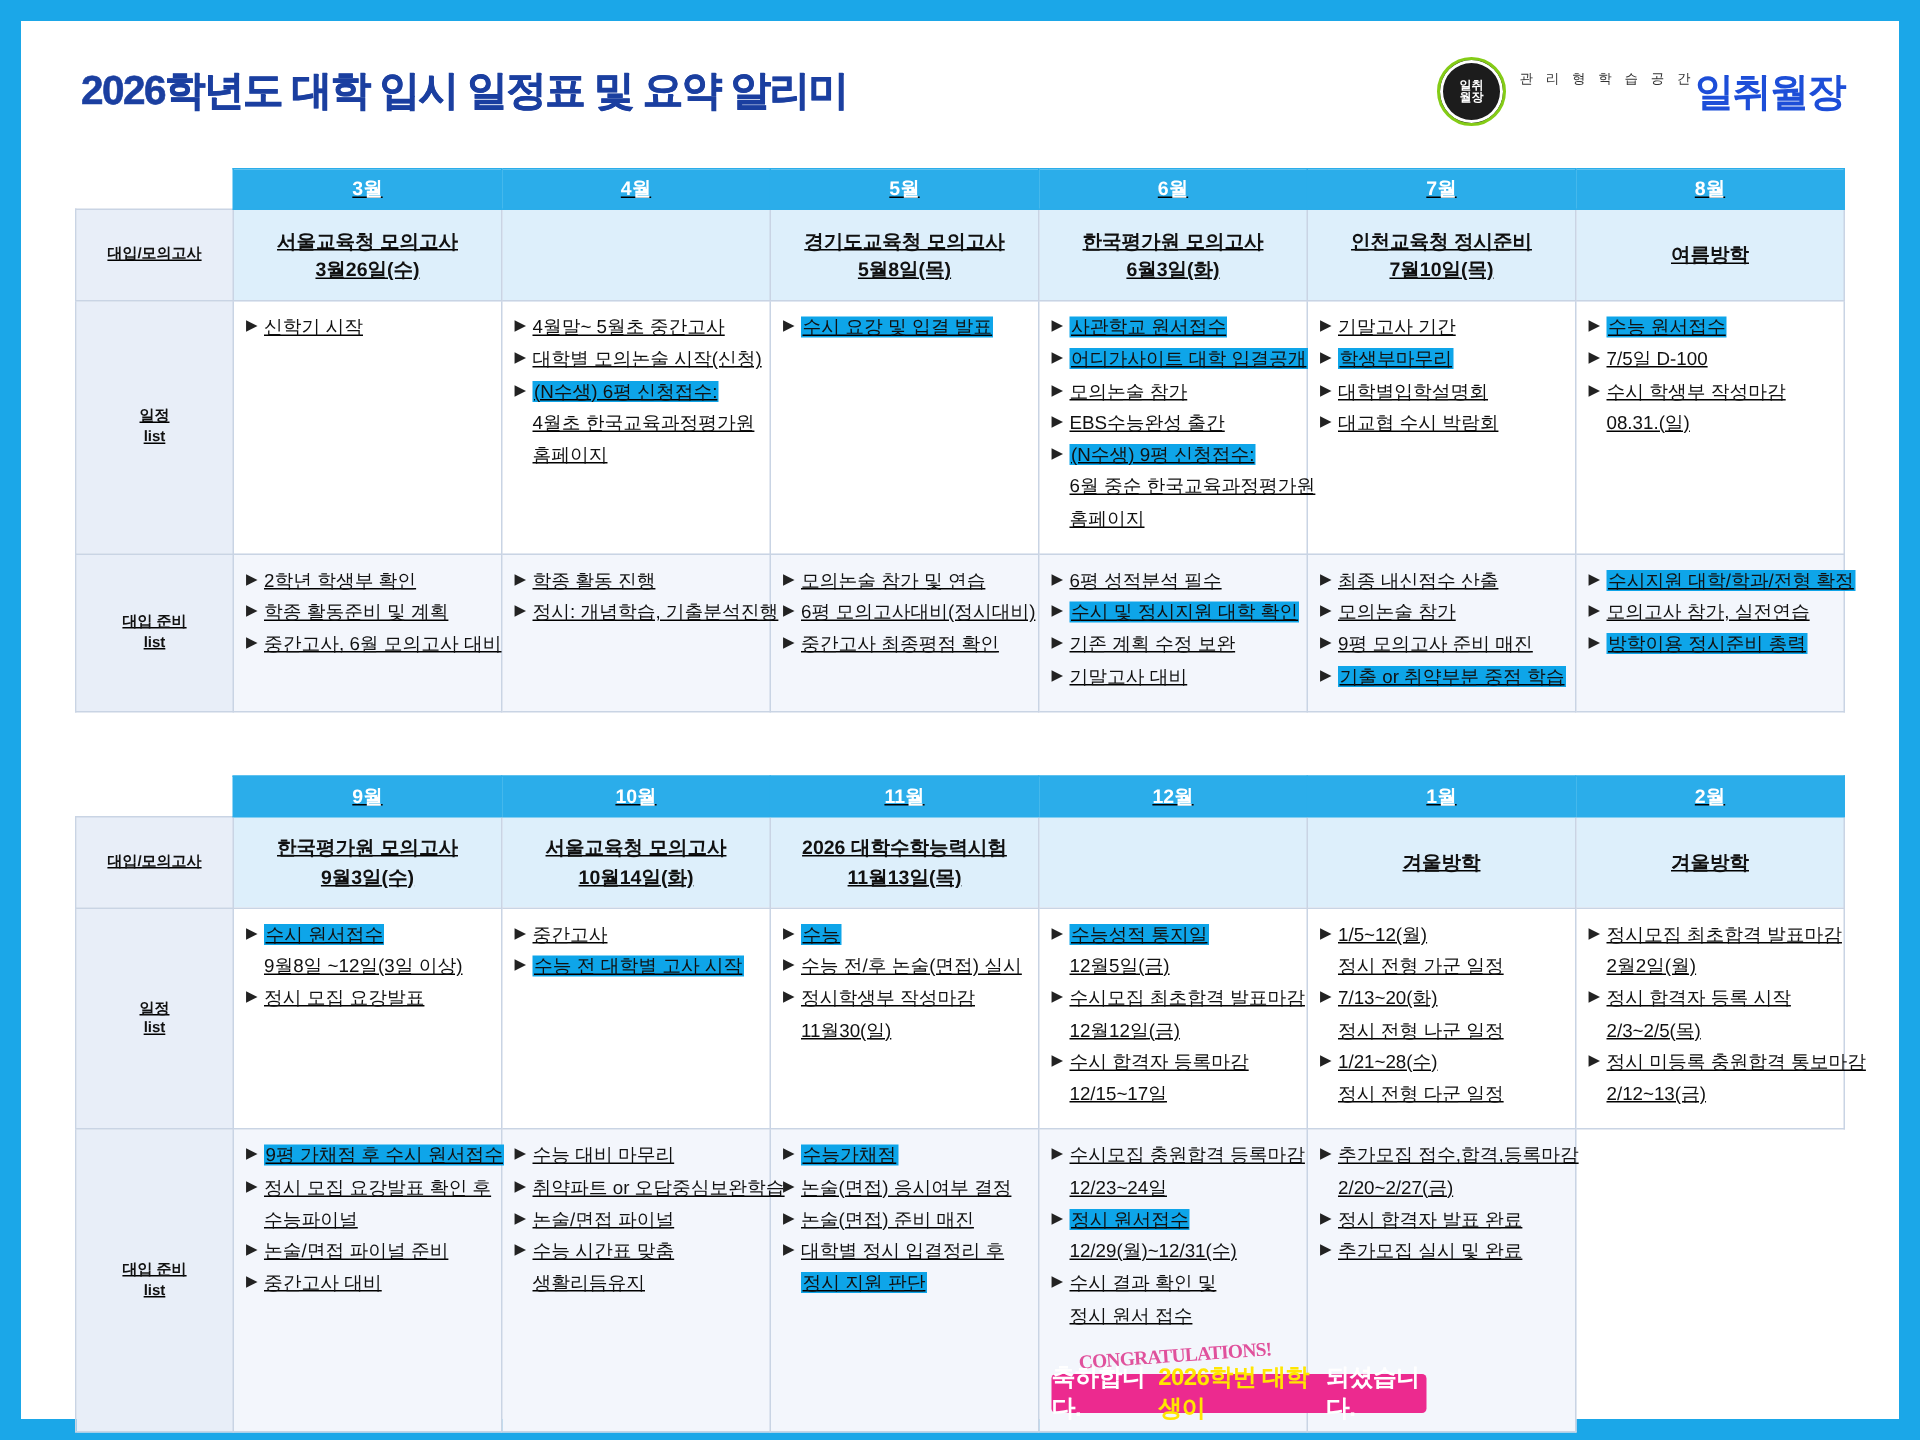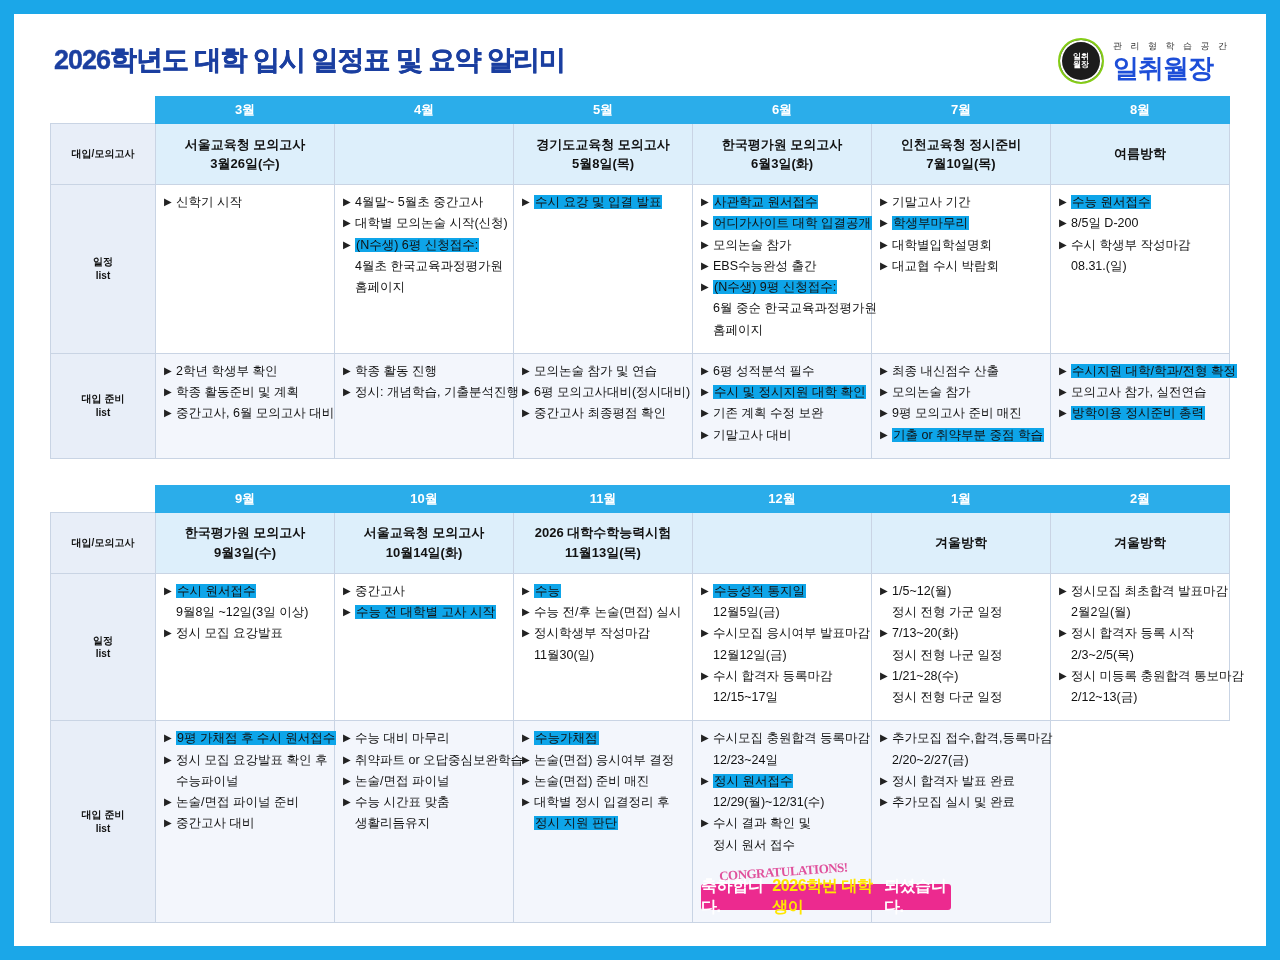--- a/index.html
+++ b/index.html
@@ -26,28 +26,29 @@
     margin:0;padding-left:4px;
   }
   .logo{display:flex;align-items:center;gap:9px;margin-top:-4px;}
   .logo-seal{
     width:42px;height:42px;border-radius:50%;
     background:#1c1c1c;border:2px solid #84cc16;
     display:flex;align-items:center;justify-content:center;
     color:#ffffff;font-size:8px;font-weight:bold;line-height:1.05;text-align:center;
     box-shadow:inset 0 0 0 2px #fff;
   }
-  .logo-text{display:flex;flex-direction:column;line-height:1;}
+  .logo-text{display:flex;flex-direction:row;line-height:1;}
   .logo-sub{font-size:9px;color:#333;letter-spacing:3px;margin-bottom:4px;}
   .logo-main{font-size:26px;font-weight:bold;color:#1d4ed8;letter-spacing:-1px;}
 
   
   table{
     border-collapse:collapse;width:100%;table-layout:fixed;
-    margin-top:12px;
+    margin-top:28px;
+    text-decoration:underline;
   }
   col.lbl{width:105px;}
   th,td{border:1px solid #c9d4e4;vertical-align:top;}
   thead th{
     background:#2badea;color:#ffffff;font-size:13px;font-weight:bold;
     height:24px;text-align:center;vertical-align:middle;border-color:#2badea;
   }
   thead th.corner{background:#ffffff;border:none;}
   .rowlabel{
     background:#e8eef8;text-align:center;vertical-align:middle;
@@ -180,21 +181,21 @@
               <div class="li nobul"><span>홈페이지</span></div>
             </td>
         <td class="cell">
               <div class="li"><span class="tri">▶</span><span>기말고사 기간</span></div>
               <div class="li"><span class="tri">▶</span><span class="hl">학생부마무리</span></div>
               <div class="li"><span class="tri">▶</span><span>대학별입학설명회</span></div>
               <div class="li"><span class="tri">▶</span><span>대교협 수시 박람회</span></div>
             </td>
         <td class="cell">
               <div class="li"><span class="tri">▶</span><span class="hl">수능 원서접수</span></div>
-              <div class="li"><span class="tri">▶</span><span>8/5일 D-200</span></div>
+              <div class="li"><span class="tri">▶</span><span>7/5일 D-100</span></div>
               <div class="li"><span class="tri">▶</span><span>수시 학생부 작성마감</span></div>
               <div class="li nobul"><span>08.31.(일)</span></div>
             </td>
       </tr>
       <tr>
         <td class="rowlabel">
           <span>대입 준비</span><br>
           <span>list</span>
         </td>
         <td class="cell alt">
@@ -296,21 +297,21 @@
             </td>
         <td class="cell">
               <div class="li"><span class="tri">▶</span><span class="hl">수능</span></div>
               <div class="li"><span class="tri">▶</span><span>수능 전/후 논술(면접) 실시</span></div>
               <div class="li"><span class="tri">▶</span><span>정시학생부 작성마감</span></div>
               <div class="li nobul"><span>11월30(일)</span></div>
             </td>
         <td class="cell">
               <div class="li"><span class="tri">▶</span><span class="hl">수능성적 통지일</span></div>
               <div class="li nobul"><span>12월5일(금)</span></div>
-              <div class="li"><span class="tri">▶</span><span>수시모집 응시여부 발표마감</span></div>
+              <div class="li"><span class="tri">▶</span><span>수시모집 최초합격 발표마감</span></div>
               <div class="li nobul"><span>12월12일(금)</span></div>
               <div class="li"><span class="tri">▶</span><span>수시 합격자 등록마감</span></div>
               <div class="li nobul"><span>12/15~17일</span></div>
             </td>
         <td class="cell">
               <div class="li"><span class="tri">▶</span><span>1/5~12(월)</span></div>
               <div class="li nobul"><span>정시 전형 가군 일정</span></div>
               <div class="li"><span class="tri">▶</span><span>7/13~20(화)</span></div>
               <div class="li nobul"><span>정시 전형 나군 일정</span></div>
               <div class="li"><span class="tri">▶</span><span>1/21~28(수)</span></div>

